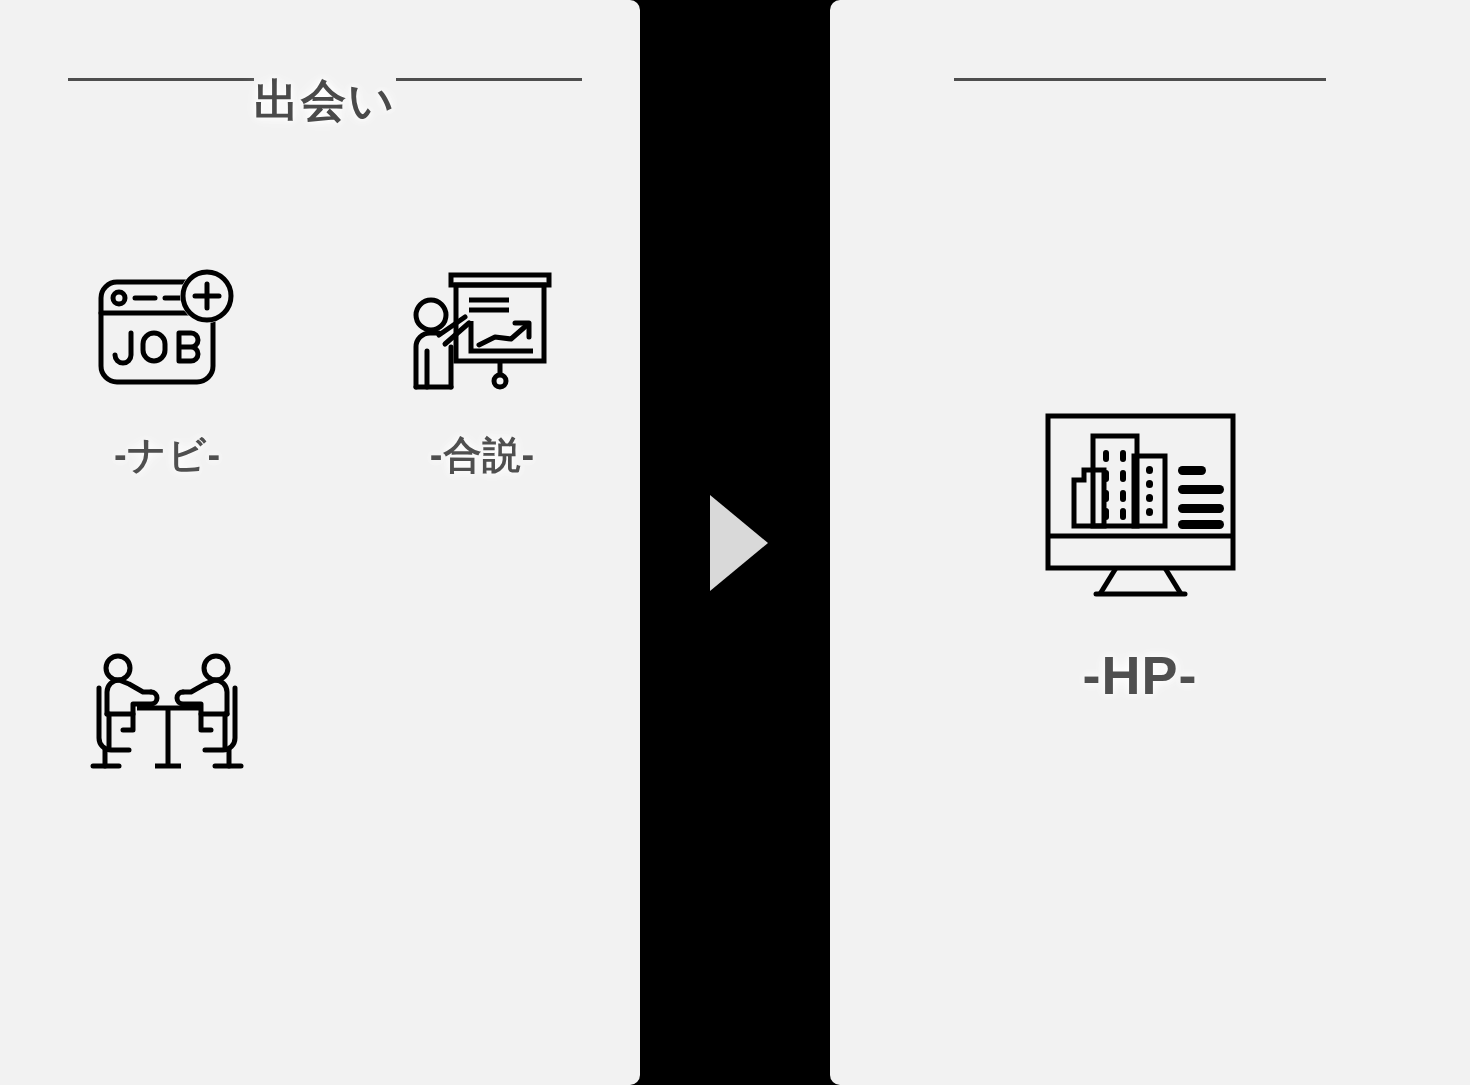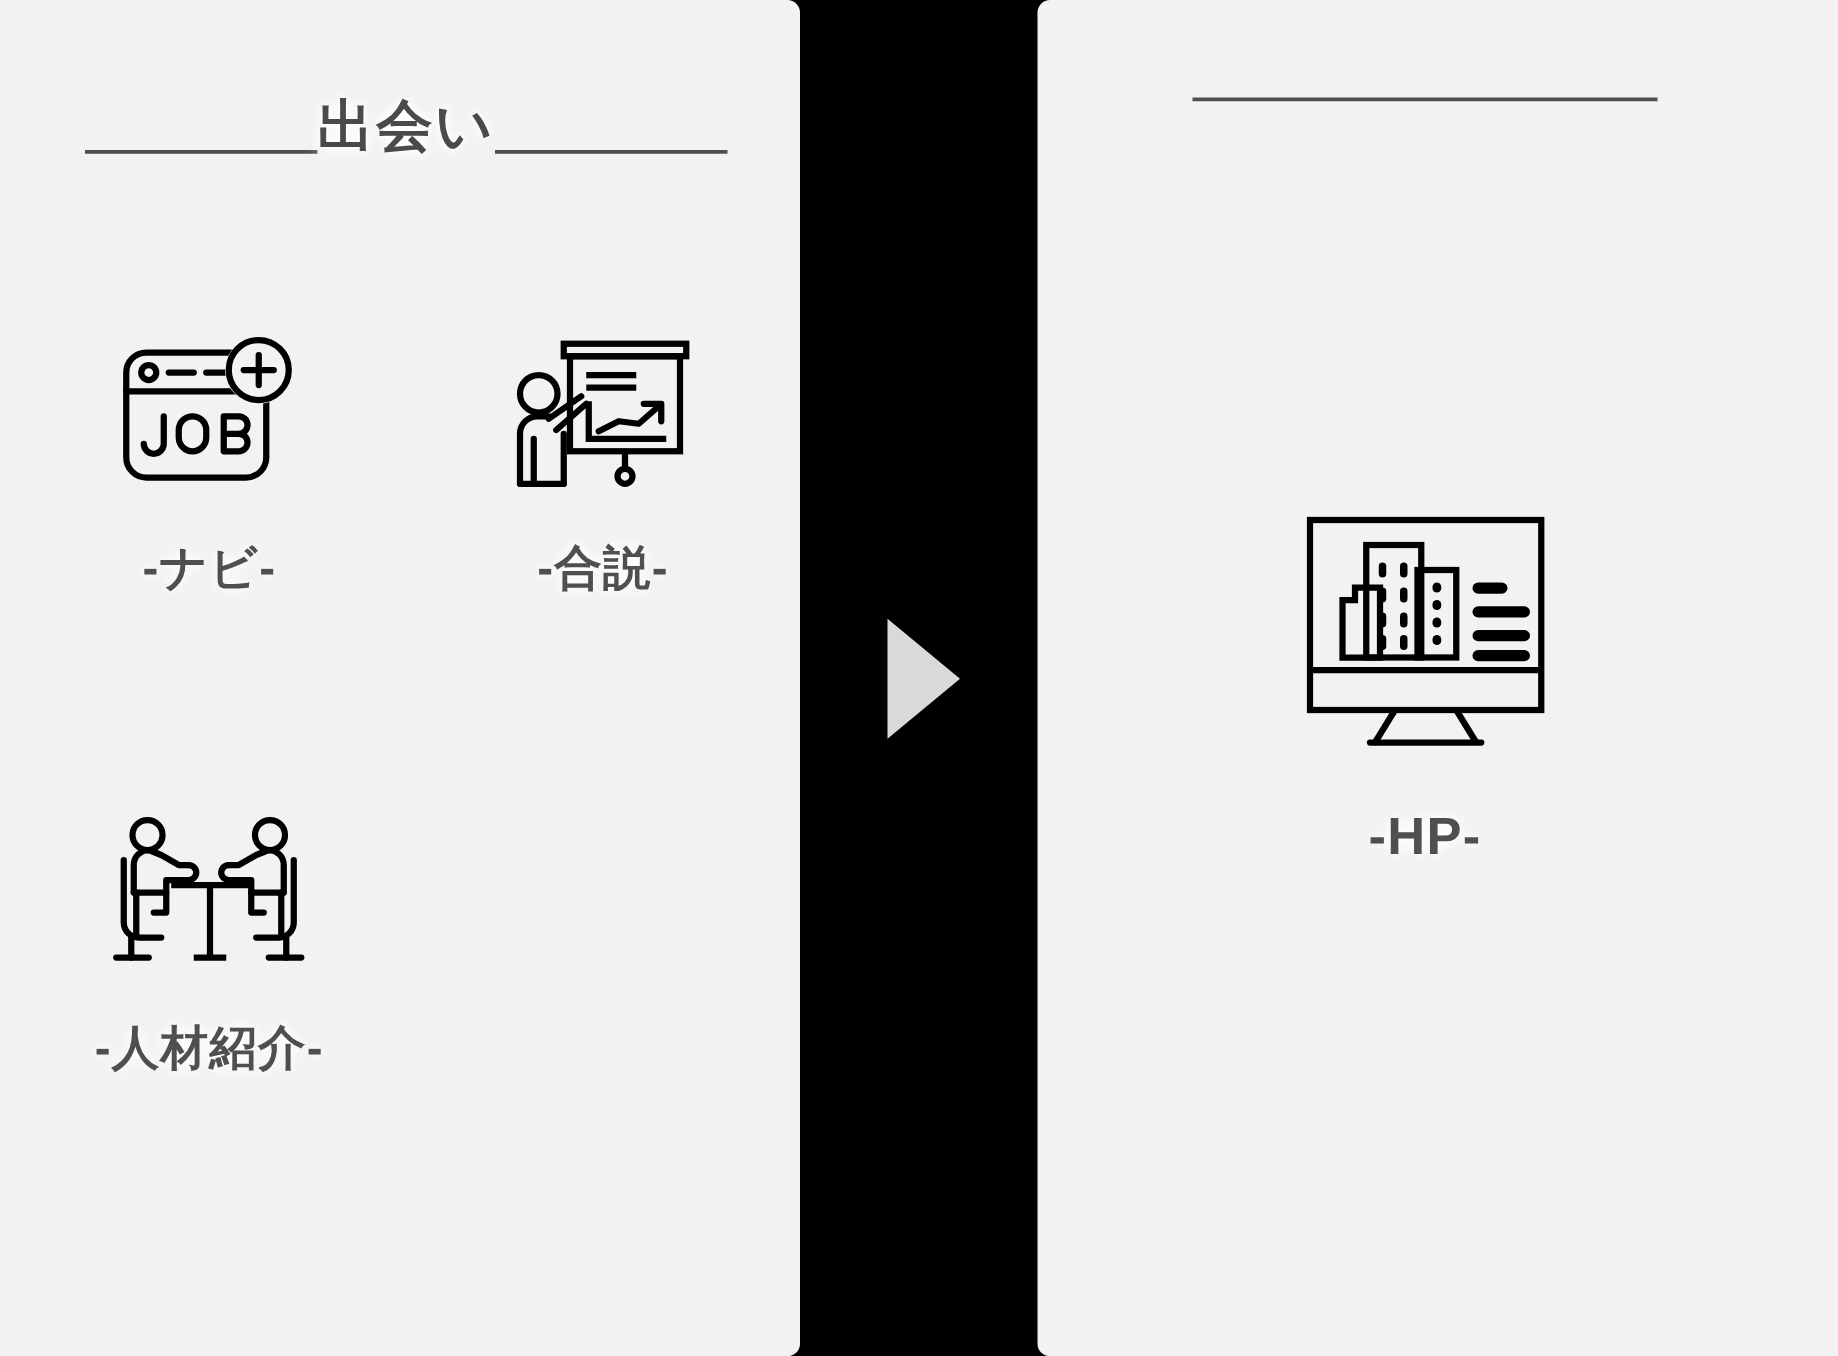--- a/index.html
+++ b/index.html
@@ -36,21 +36,21 @@
   #panel-right {
     left: 830px;
     width: 650px;
   }
 
   
   .section-head {
     position: absolute;
     top: 78px;
     display: flex;
-    align-items: flex-end;
+    align-items: flex-start;
     justify-content: center;
   }
 
   #head-left  { left: 10px; width: 630px; }
   #head-right { left: 0px;  width: 620px; }
 
   .rule {
     height: 3px;
     background: #4e4e4e;
     flex: 0 0 auto;
@@ -111,21 +111,21 @@
     left: 0;
     top: 400px;
     width: 620px;
     display: flex;
     flex-direction: column;
     align-items: center;
   }
   #cell-hp .icon-wrap { height: 210px; }
   #cell-hp .cell-label {
     margin-top: 38px;
-    font-size: 42px;
+    font-size: 54px;
     letter-spacing: 1px;
   }
 
   
   #arrow-gap {
     position: absolute;
     left: 640px;
     top: 0;
     width: 190px;
     height: 1085px;
@@ -262,21 +262,20 @@
           <path class="stroke" d="M98 40 A6 6 0 0 0 98 52 L116 52 L116 62"></path>
 
           <path class="stroke" d="M142 62 L116 62 L116 78 L126 78"></path>
           <path class="stroke" d="M140 62 L140 96"></path>
 
           <path class="stroke" d="M150 36 L150 86 A12 12 0 0 1 138 98 L120 98"></path>
           <line class="stroke" x1="144" y1="98" x2="144" y2="114"></line>
           <line class="stroke" x1="130" y1="114" x2="156" y2="114"></line>
         </svg>
       </div>
-      <div class="cell-label">-人材紹介-</div>
     </div>
 
   </div>
 
   <div id="arrow-gap">
     <div id="arrow-triangle"></div>
   </div>
 
   <div class="panel" id="panel-right">
 

